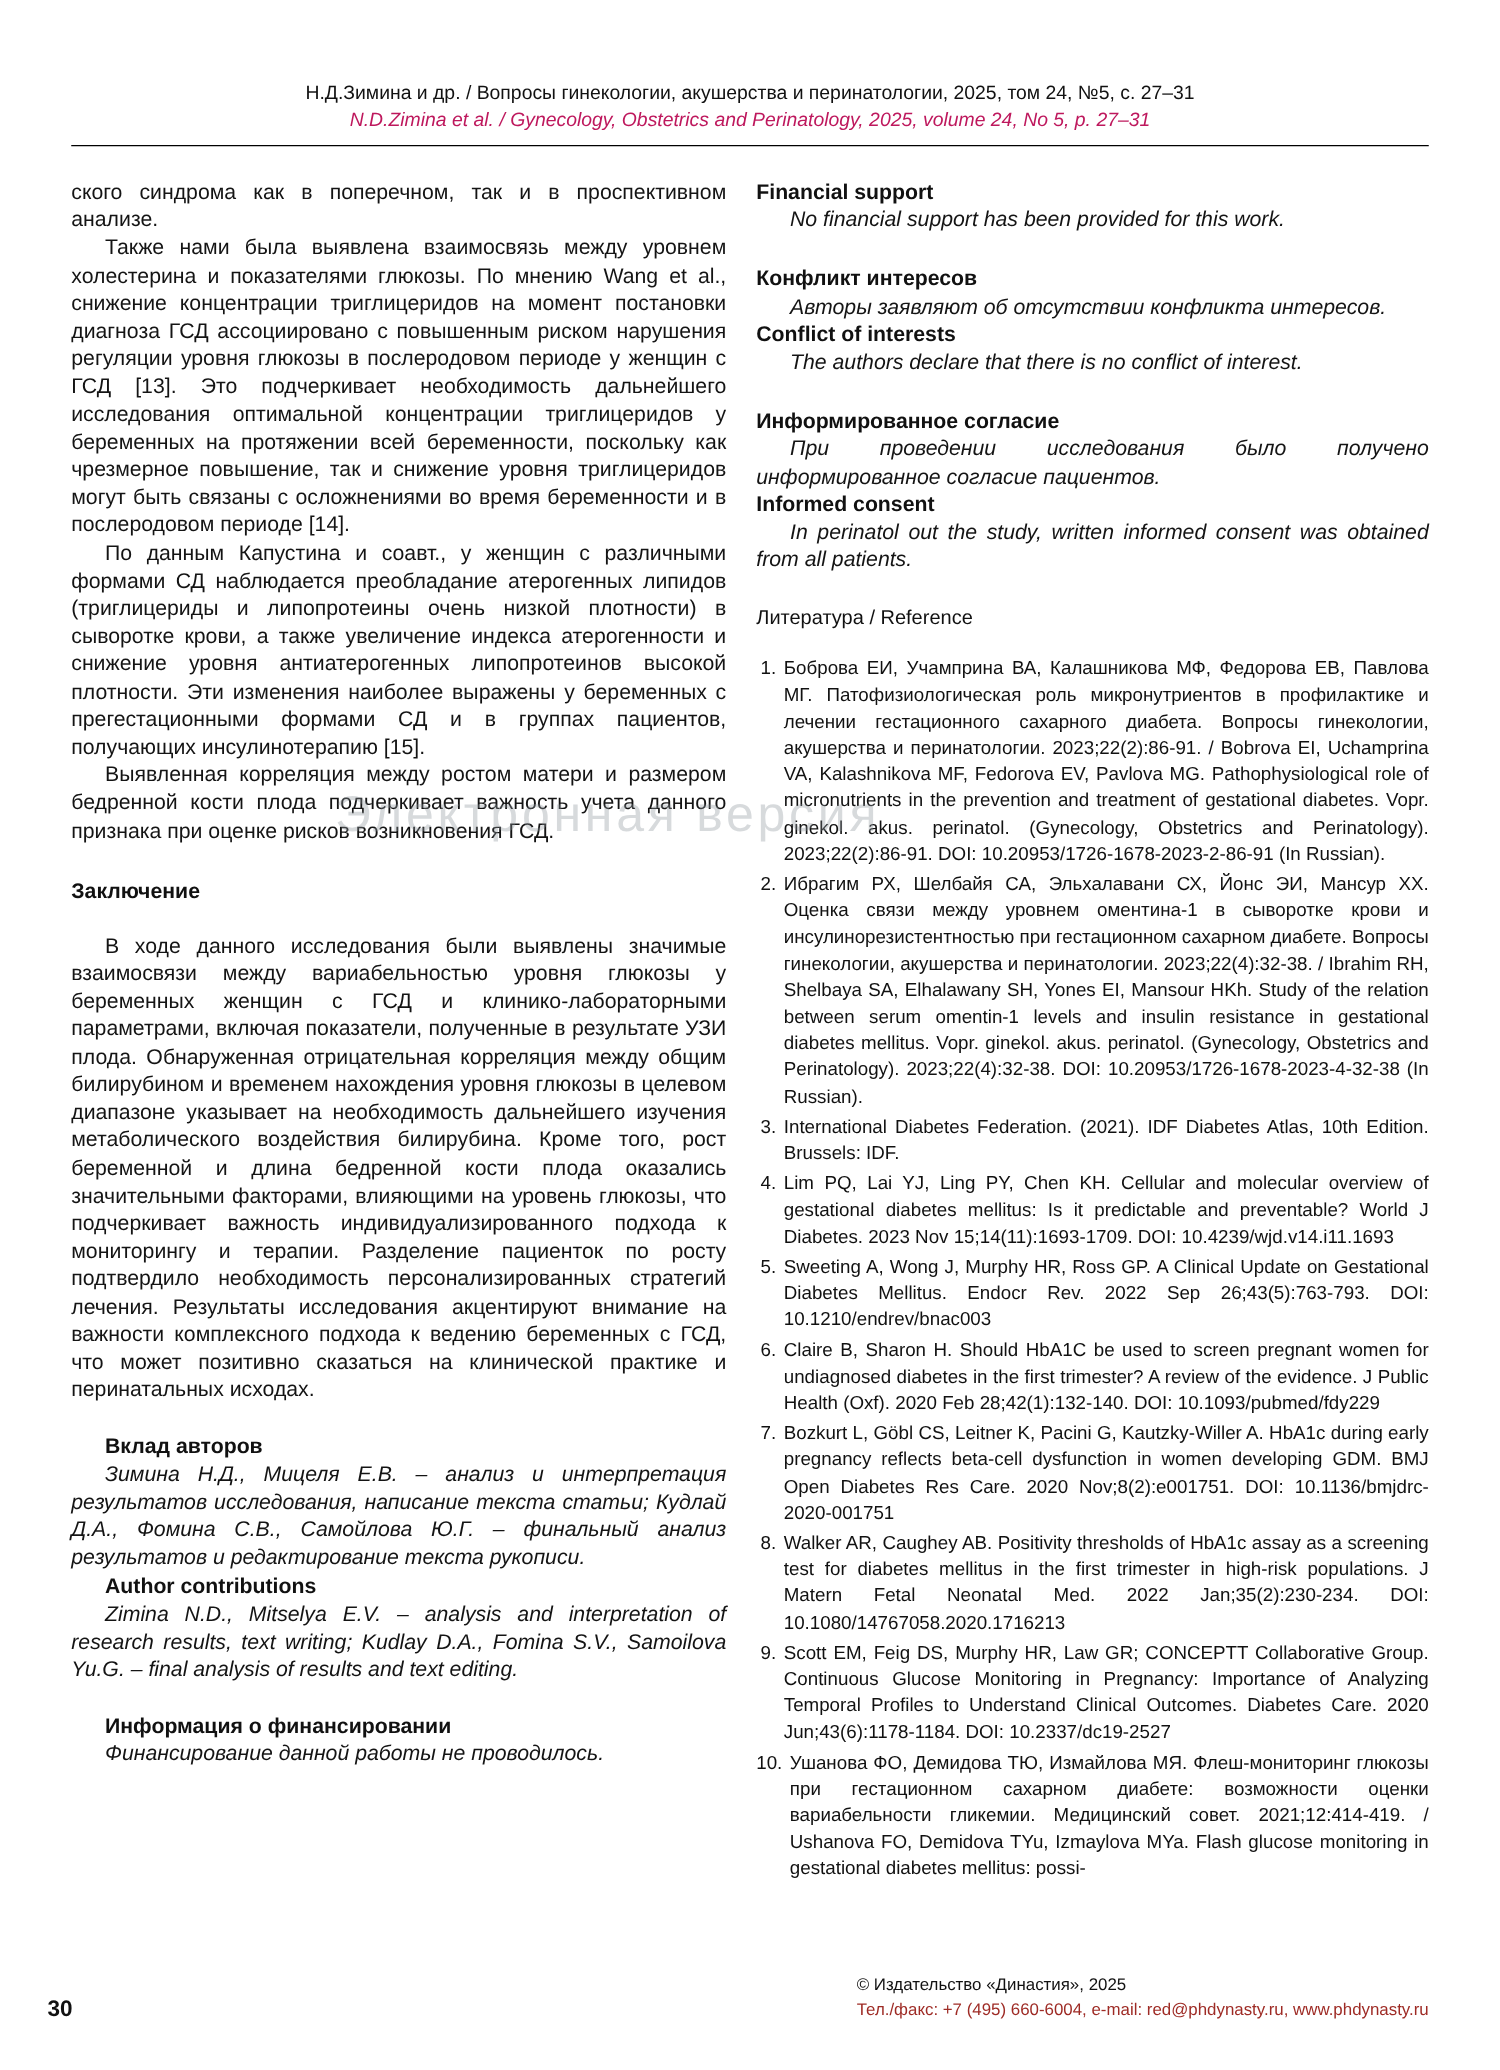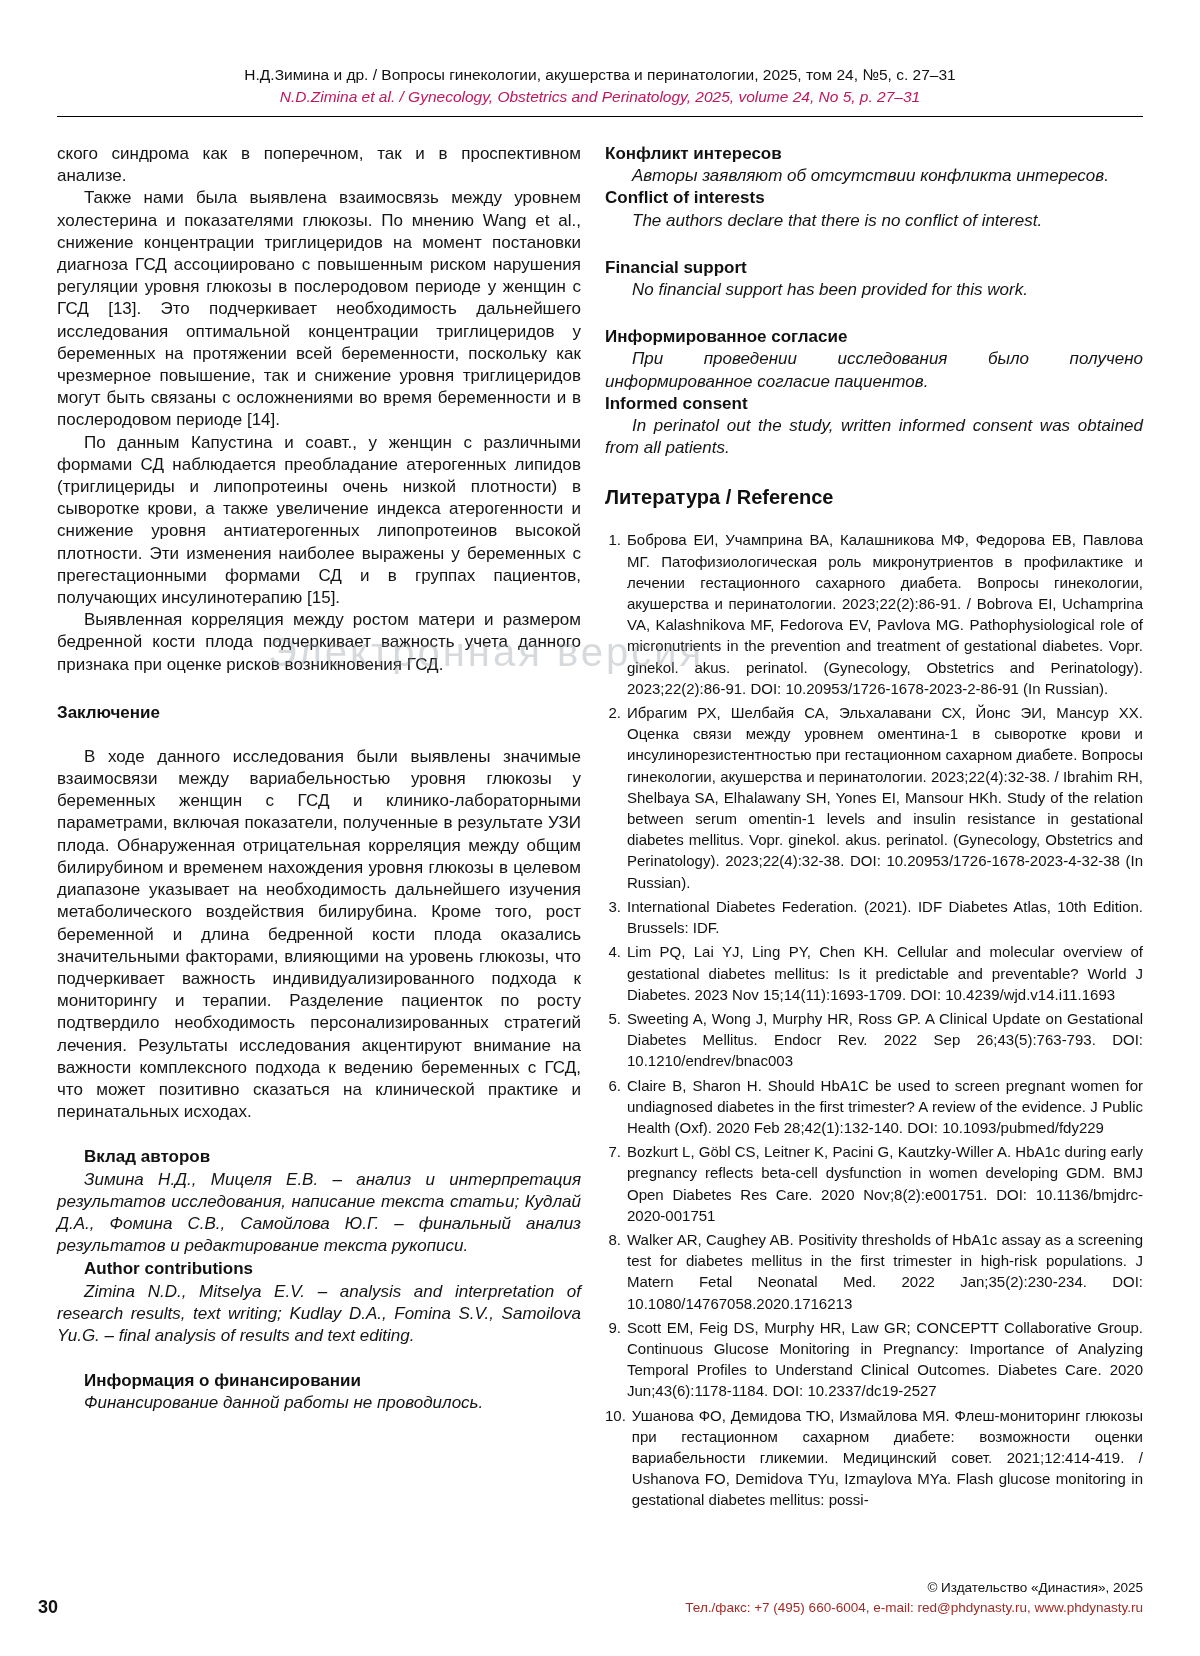--- a/index.html
+++ b/index.html
@@ -81,22 +81,22 @@
   }
   .subheading.tight { margin-top: 1px; }
   
   .rheading {
     font-weight: bold;
     font-size: 17px;
     line-height: 22.2px;
   }
   .info-group + .info-group { margin-top: 25px; }
   .ref-heading {
-    font-weight: bold;
-    font-size: 20px;
+    font-weight: normal;
+    font-size: 16px;
     margin: 27px 0 20px 0;
   }
   
   .refs { list-style: none; }
   .ref {
     display: flex;
     margin-bottom: 3px;
   }
   .ref-num {
     flex: 0 0 22px;
@@ -121,21 +121,21 @@
     display: flex;
     justify-content: space-between;
     align-items: flex-end;
   }
   .page-num {
     font-weight: bold;
     font-size: 18px;
     margin-top: 28px;
   }
   .footer-right {
-    text-align: right;
+    text-align: left;
     font-size: 13.5px;
     line-height: 20px;
   }
   .footer-contacts { color: #9e2b25; }
 </style>
 </head>
 <body>
 
 <div class="page">
 
@@ -164,29 +164,29 @@
       <h3 class="subheading tight">Author contributions</h3>
       <p class="body italic">Zimina N.D., Mitselya E.V. – analysis and interpretation of research results, text writing; Kudlay D.A., Fomina S.V., Samoilova Yu.G. – final analysis of results and text editing.</p>
 
       <h3 class="subheading">Информация о финансировании</h3>
       <p class="body italic">Финансирование данной работы не проводилось.</p>
     </section>
 
     <section class="col col-right">
 
       <div class="info-group">
+        <h3 class="rheading">Financial support</h3>
+        <p class="body italic">No financial support has been provided for this work.</p>
+      </div>
+
+      <div class="info-group">
         <h3 class="rheading">Конфликт интересов</h3>
         <p class="body italic">Авторы заявляют об отсутствии конфликта интересов.</p>
         <h3 class="rheading">Conflict of interests</h3>
         <p class="body italic">The authors declare that there is no conflict of interest.</p>
-      </div>
-
-      <div class="info-group">
-        <h3 class="rheading">Financial support</h3>
-        <p class="body italic">No financial support has been provided for this work.</p>
       </div>
 
       <div class="info-group">
         <h3 class="rheading">Информированное согласие</h3>
         <p class="body italic">При проведении исследования было получено информированное согласие пациентов.</p>
         <h3 class="rheading">Informed consent</h3>
         <p class="body italic">In perinatol out the study, written informed consent was obtained from all patients.</p>
       </div>
 
       <h2 class="ref-heading">Литература / Reference</h2>

